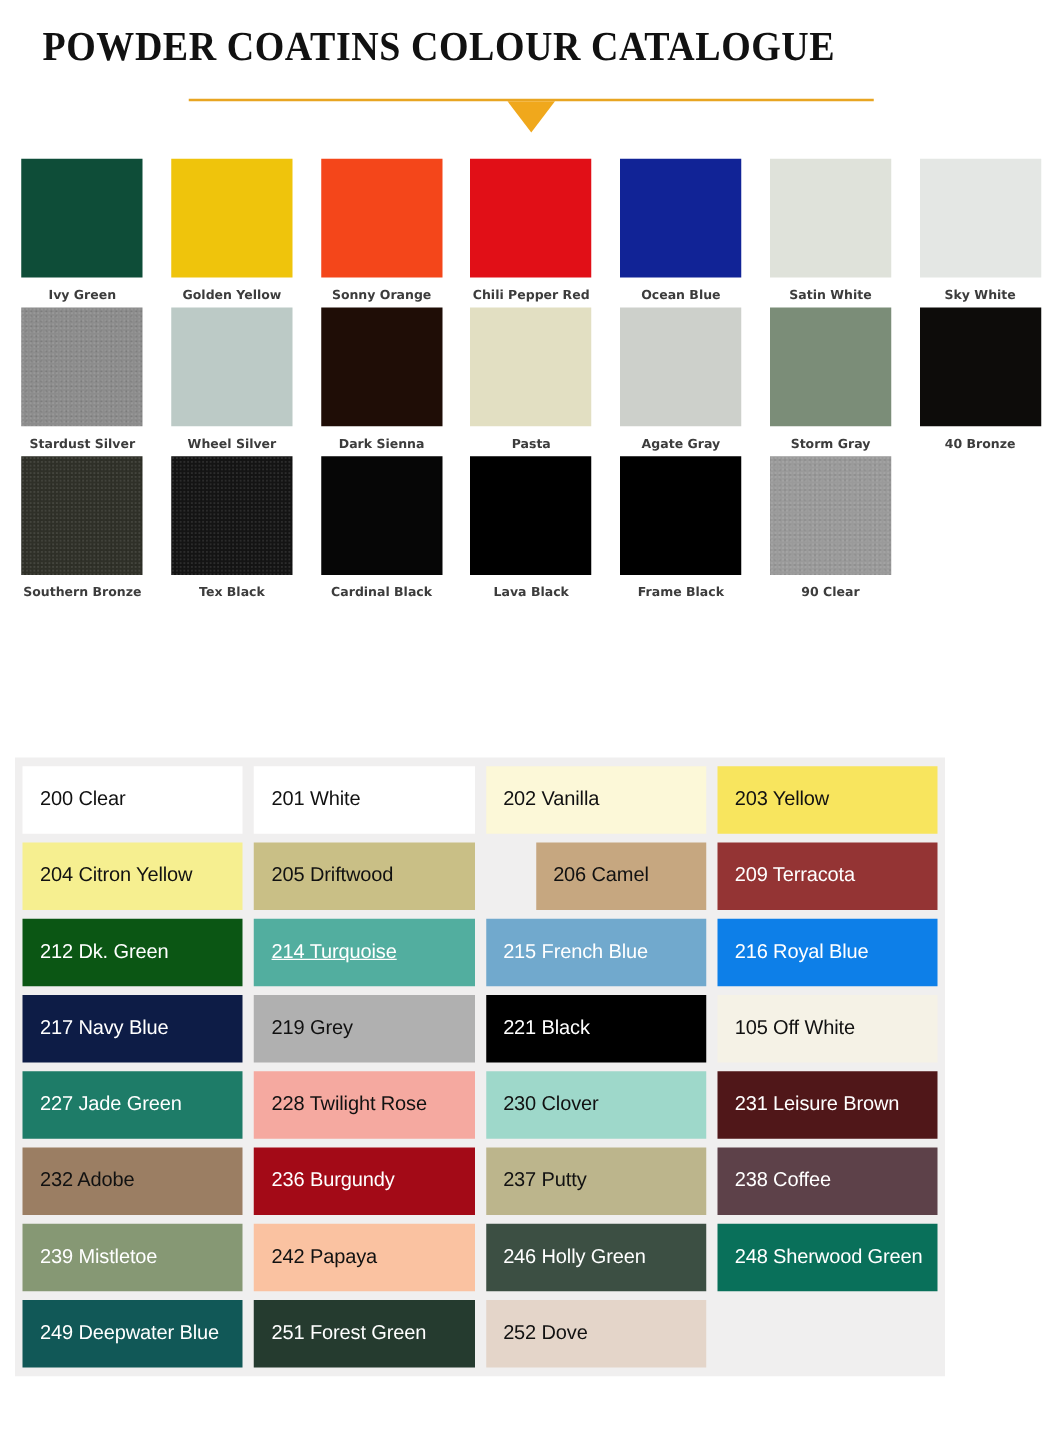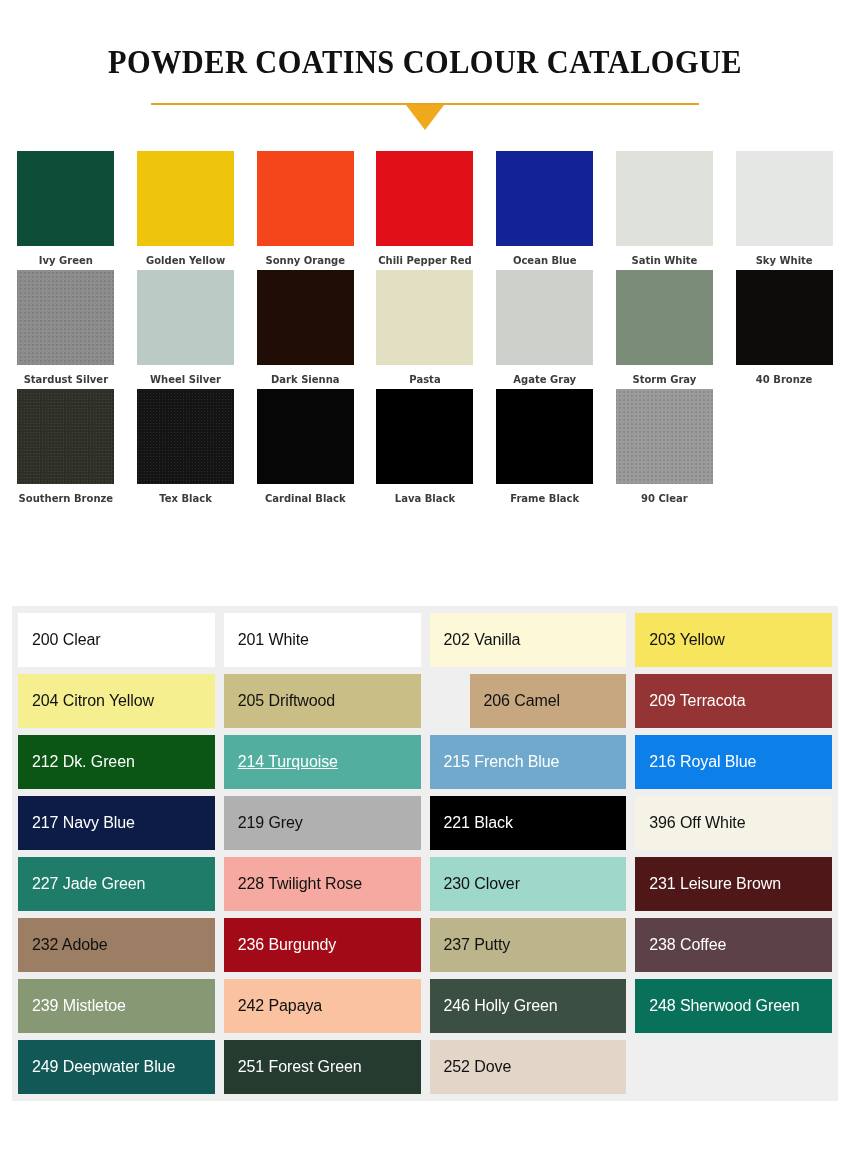--- a/index.html
+++ b/index.html
@@ -10,22 +10,22 @@
   body {
     width: 850px;
     height: 1152px;
     font-family: "Liberation Sans", sans-serif;
     overflow: hidden;
     position: relative;
   }
 
   
   .header {
-    padding-top: 44px;
-    text-align: center;
+    padding-top: 20px;
+    text-align: left;
   }
   .catalogue-title {
     font-family: "Liberation Serif", serif;
     font-weight: bold;
     font-size: 33px;
     letter-spacing: 0.5px;
     color: #111111;
     margin: 0;
     transform: scaleX(0.92);
     white-space: nowrap;
@@ -94,21 +94,21 @@
     margin-top: 10px;
     line-height: 1;
     white-space: nowrap;
   }
 
   
   .num-table {
     position: absolute;
     left: 12px;
     top: 606px;
-    width: 826px;
+    width: 744px;
     background: #f0efef;
     padding: 7px 6px 7px 6px;
     box-sizing: border-box;
   }
   .num-row {
     display: grid;
     grid-template-columns: repeat(4, 1fr);
     column-gap: 9px;
     row-gap: 0;
     margin-bottom: 7px;
@@ -237,21 +237,21 @@
     <div class="num-row">
       <div class="num-cell" style="background: rgb(11, 86, 20); color: rgb(255, 255, 255);">212 Dk. Green</div>
       <div class="num-cell" style="background: rgb(82, 174, 159); color: rgb(255, 255, 255); text-decoration: underline;">214 Turquoise</div>
       <div class="num-cell" style="background: rgb(113, 169, 205); color: rgb(255, 255, 255);">215 French Blue</div>
       <div class="num-cell" style="background: rgb(13, 127, 232); color: rgb(255, 255, 255);">216 Royal Blue</div>
     </div>
     <div class="num-row">
       <div class="num-cell" style="background: rgb(13, 28, 70); color: rgb(255, 255, 255);">217 Navy Blue</div>
       <div class="num-cell" style="background: rgb(176, 176, 176); color: rgb(17, 17, 17);">219 Grey</div>
       <div class="num-cell" style="background: rgb(0, 0, 0); color: rgb(255, 255, 255);">221 Black</div>
-      <div class="num-cell" style="background: rgb(245, 242, 230); color: rgb(17, 17, 17);">396 Off White</div>
+      <div class="num-cell" style="background: rgb(245, 242, 230); color: rgb(17, 17, 17);">105 Off White</div>
     </div>
     <div class="num-row">
       <div class="num-cell" style="background: rgb(30, 124, 104); color: rgb(255, 255, 255);">227 Jade Green</div>
       <div class="num-cell" style="background: rgb(245, 169, 160); color: rgb(17, 17, 17);">228 Twilight Rose</div>
       <div class="num-cell" style="background: rgb(158, 216, 202); color: rgb(17, 17, 17);">230 Clover</div>
       <div class="num-cell" style="background: rgb(80, 23, 25); color: rgb(255, 255, 255);">231 Leisure Brown</div>
     </div>
     <div class="num-row">
       <div class="num-cell" style="background: rgb(155, 126, 99); color: rgb(17, 17, 17);">232 Adobe</div>
       <div class="num-cell" style="background: rgb(163, 10, 23); color: rgb(255, 255, 255);">236 Burgundy</div>

